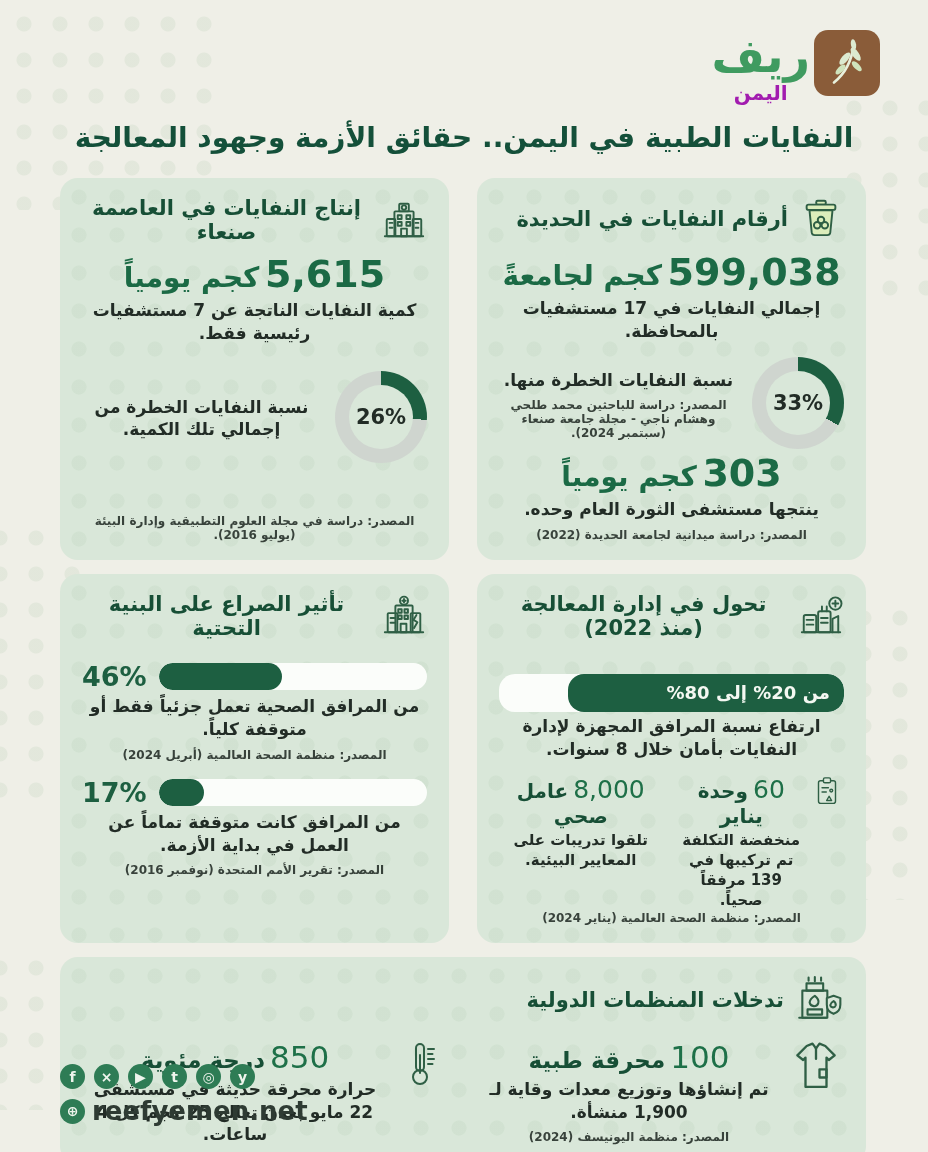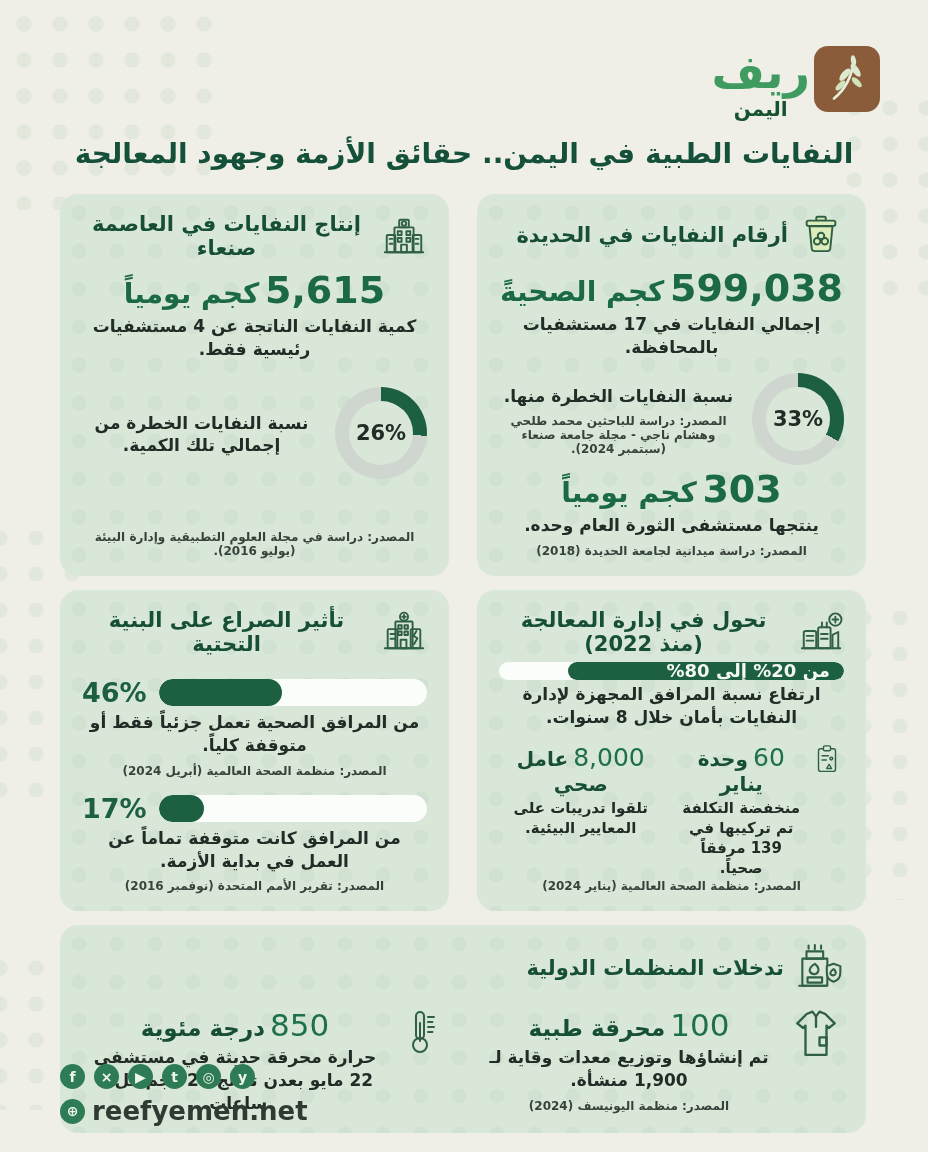--- a/index.html
+++ b/index.html
@@ -17,26 +17,26 @@
     background-image: radial-gradient(circle, rgba(150,185,150,.25) 7px, transparent 8px);
     background-size: 36px 36px; }
   .dots-tl { left: -30px; top: -30px; width: 250px; height: 240px; }
   .dots-r1 { right: -18px; top: 90px; width: 110px; height: 220px; }
   .dots-l1 { left: -18px; top: 520px; width: 100px; height: 280px; }
   .dots-r2 { right: -18px; top: 600px; width: 100px; height: 300px; }
   .dots-bl { left: -18px; top: 950px; width: 120px; height: 160px; }
 
   header { position: relative; z-index: 1; padding: 30px 48px 0; }
   .logo-row { display: flex; }
-  .logo { display: flex; align-items: flex-start; gap: 4px; margin-top: 16px; }
+  .logo { display: flex; align-items: flex-start; gap: 4px; }
   .logo-mark { width: 66px; height: 66px; background: #8a5c39; border-radius: 14px; flex: none;
     display: flex; align-items: center; justify-content: center; }
   .logo-text { text-align: center; padding-top: 2px; }
   .logo-main { font-size: 46px; line-height: 1.05; color: #3f9b60; font-weight: bold; }
-  .logo-sub { font-size: 20px; color: #14532d; font-weight: bold; margin-top: 1px; }
+  .logo-sub { font-size: 20px; color: #a21caf; font-weight: bold; margin-top: 1px; }
   h1 { font-size: 28px; font-weight: bold; color: #14503a; text-align: center; margin-top: 16px; }
 
   .grid { position: relative; z-index: 1; margin: 24px 62px 0 60px;
     display: grid; grid-template-columns: 1fr 1fr; column-gap: 28px; row-gap: 14px; }
   .card { background: #d9e7d9; border-radius: 18px; padding: 18px 22px;
     display: flex; flex-direction: column; position: relative;
     background-image: radial-gradient(circle, rgba(140,180,140,.10) 7px, transparent 8px);
     background-size: 38px 38px; text-align: center; }
   .card-wide { grid-column: 1 / span 2; min-height: 190px; }
   .r1 { min-height: 334px; }
@@ -59,21 +59,21 @@
   .donut::before { content: ""; position: absolute; inset: 14px; border-radius: 50%; background: #d9e7d9; }
   .donut-label { position: relative; z-index: 1; font-size: 21px; font-weight: bold; color: #222c26; direction: ltr; }
   .donut-text { flex: 1; }
 
   .bar-group { margin-top: 15px; }
   .bar-row { display: flex; align-items: center; gap: 12px; }
   .bar-pct { flex: none; font-size: 27px; font-weight: bold; color: #1d5f41; direction: ltr; order: 2; }
   .bar-track { flex: 1; height: 27px; background: #fbfdfa; border-radius: 14px; overflow: hidden; direction: ltr; order: 1; }
   .bar-fill { height: 100%; background: #1d5f41; border-radius: 14px; }
 
-  .shift-track { height: 18px; background: #fbfdfa; border-radius: 16px; margin-top: 0; overflow: hidden; }
+  .shift-track { height: 38px; background: #fbfdfa; border-radius: 16px; margin-top: 28px; overflow: hidden; }
   .shift-fill { height: 100%; background: #1d5f41; border-radius: 16px; display: flex; align-items: center; padding: 0 14px; }
   .shift-fill span { color: #f4f8f2; font-size: 18px; font-weight: bold; }
 
   .stats-row { display: flex; gap: 18px; margin-top: 14px; }
   .stat { flex: 1; display: flex; gap: 8px; align-items: flex-start; }
   .stat-icon { flex: none; display: flex; }
   .stat-icon svg { stroke: #2f5f45; stroke-width: 2; fill: none; stroke-linecap: round; stroke-linejoin: round; }
   .stat-num { color: #1e7048; font-size: 25px; font-weight: normal; direction: ltr; unicode-bidi: embed; }
   .stat-unit { color: #174f36; font-size: 20px; font-weight: bold; }
   .stat-desc { font-size: 15px; font-weight: bold; color: #222c26; line-height: 1.35; margin-top: 2px; }
@@ -132,38 +132,38 @@
           <path d="M12 15h24l-2.3 23a3.2 3.2 0 0 1-3.2 2.8H17.5a3.2 3.2 0 0 1-3.2-2.8Z" fill="#dcedbb"></path>
           <circle cx="24" cy="25" r="3.4"></circle>
             <circle cx="20" cy="30.5" r="3.4"></circle>
             <circle cx="28" cy="30.5" r="3.4"></circle>
         </svg>
       </span>
       <h2>أرقام النفايات في الحديدة</h2>
     </div>
     <div class="bigline">
       <span class="num">599,038</span>
-      <span class="unit">كجم الصحيةً</span>
+      <span class="unit">كجم لجامعةً</span>
     </div>
     <p class="desc">إجمالي النفايات في 17 مستشفيات بالمحافظة.</p>
     <div class="donut-row">
       <div class="donut" style="background: conic-gradient(rgb(29, 95, 65) 0deg, rgb(29, 95, 65) 33%, rgb(207, 213, 207) 33%, rgb(207, 213, 207) 100%);">
         <span class="donut-label">33%</span>
       </div>
       <div class="donut-text">
         <p class="desc">نسبة النفايات الخطرة منها.</p>
         <p class="source">المصدر: دراسة للباحثين محمد طلحي وهشام ناجي - مجلة جامعة صنعاء (سبتمبر 2024).</p>
       </div>
     </div>
     <div class="bigline">
       <span class="num">303</span>
       <span class="unit">كجم يومياً</span>
     </div>
     <p class="desc">ينتجها مستشفى الثورة العام وحده.</p>
-    <p class="source">المصدر: دراسة ميدانية لجامعة الحديدة (2018)</p>
+    <p class="source">المصدر: دراسة ميدانية لجامعة الحديدة (2022)</p>
   </section>
 
   <section class="card r1">
     <div class="card-h">
       <span class="card-icon">
         <svg width="46" height="46" viewBox="0 0 48 48">
           <path d="M4 41h40"></path>
           <rect x="6" y="23" width="9" height="18" rx="1"></rect>
           <rect x="33" y="23" width="9" height="18" rx="1"></rect>
           <rect x="14" y="15" width="20" height="26" rx="1"></rect>
@@ -176,21 +176,21 @@
           <rect x="21" y="33" width="6" height="8"></rect>
           <path d="M9 27h3M9 32h3M36 27h3M36 32h3"></path>
         </svg>
       </span>
       <h2>إنتاج النفايات في العاصمة صنعاء</h2>
     </div>
     <div class="bigline">
       <span class="num">5,615</span>
       <span class="unit">كجم يومياً</span>
     </div>
-    <p class="desc">كمية النفايات الناتجة عن 4 مستشفيات رئيسية فقط.</p>
+    <p class="desc">كمية النفايات الناتجة عن 7 مستشفيات رئيسية فقط.</p>
     <div class="donut-row" style="margin-top:26px;">
       <div class="donut" style="background: conic-gradient(rgb(29, 95, 65) 0deg, rgb(29, 95, 65) 26%, rgb(207, 213, 207) 26%, rgb(207, 213, 207) 100%);">
         <span class="donut-label">26%</span>
       </div>
       <div class="donut-text">
         <p class="desc">نسبة النفايات الخطرة من إجمالي تلك الكمية.</p>
       </div>
     </div>
     <p class="source" style="margin-top:auto;">المصدر: دراسة في مجلة العلوم التطبيقية وإدارة البيئة (يوليو 2016).</p>
   </section>

